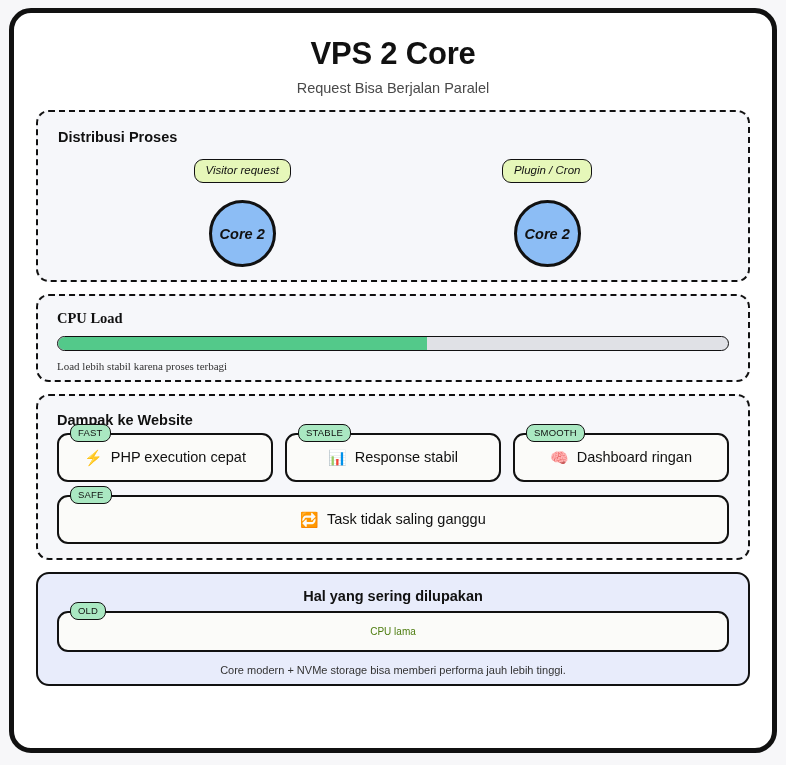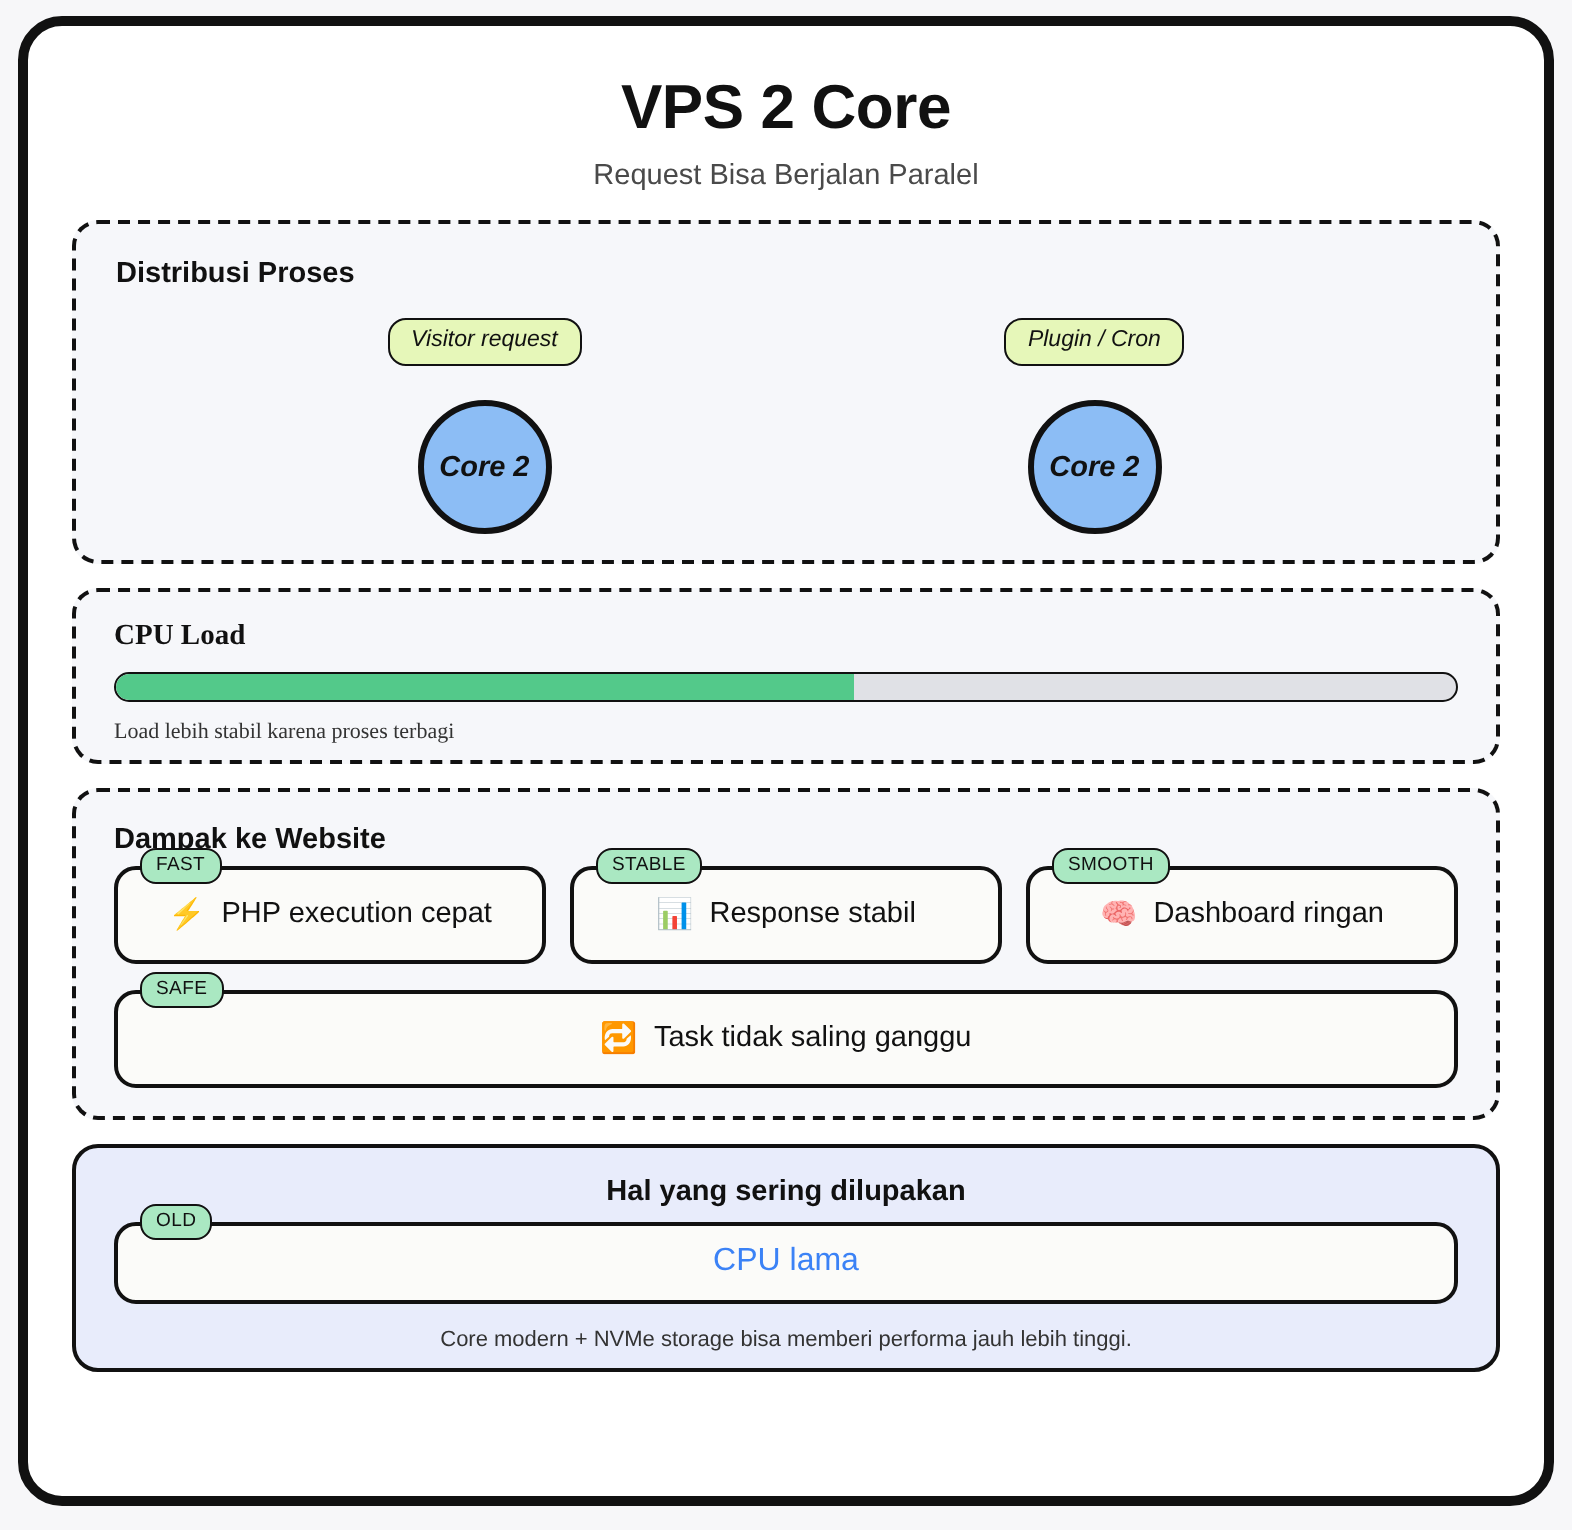--- a/index.html
+++ b/index.html
@@ -175,21 +175,21 @@
     height: 41px;
     background: #fbfbf9;
     border: 2px solid #111111;
     border-radius: 11px;
     display: flex;
     align-items: center;
     justify-content: center;
     position: relative;
     margin-top: 11px;
   }
-  .ccard-label { font-size: 16px; color: #3b82f6; }
+  .ccard-label { font-size: 10px; color: #4d7c0f; }
   .lupa-caption {
     margin-top: 12px;
     font-size: 11px;
     color: #333333;
   }
 </style>
 </head>
 <body>
 
 <div class="page">

